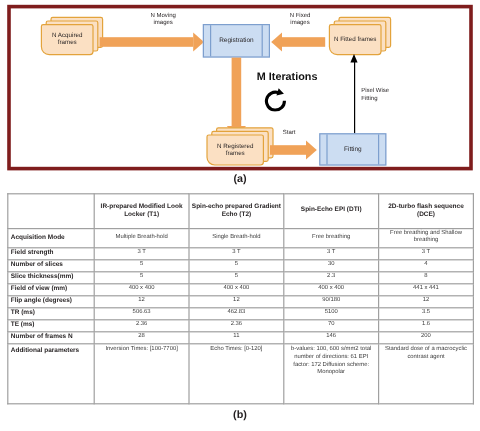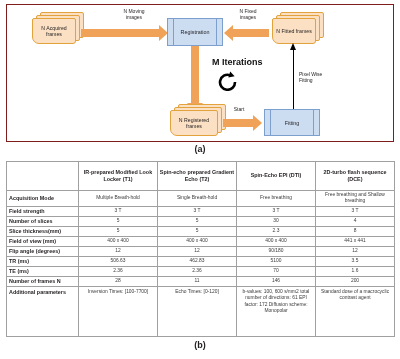--- a/index.html
+++ b/index.html
@@ -2,21 +2,21 @@
 <html><head>
 <meta charset="utf-8">
 <style>
   html,body{margin:0;padding:0;background:#ffffff;}
   body{width:400px;height:359px;overflow:hidden;
        font-family:"Liberation Sans","DejaVu Sans",sans-serif;
        color:#231f20;}
 
   
   #panel-a{position:relative;width:388px;height:138px;margin:4px auto 0 auto;
-           border:1px solid #7f1d1d;background:#fff;box-sizing:border-box;}
+           border:3px solid #7f1d1d;background:#fff;box-sizing:border-box;}
 
   .doc-stack{position:absolute;}
   .doc-stack .sheet{position:absolute;left:0;top:0;width:100%;height:100%;
         background:#fbe0c3;border:1px solid #e3a33c;border-radius:2px;box-sizing:border-box;}
   .doc-stack .sheet.s3{transform:translate(8px,-6px);}
   .doc-stack .sheet.s2{transform:translate(4px,-3px);}
   .doc-stack .sheet.s1{transform:translate(0,0);
         border-bottom-left-radius:7px;border-bottom-right-radius:3px;}
   .doc-stack .lbl{position:absolute;left:0;top:0;width:100%;height:100%;
         display:flex;align-items:center;justify-content:center;text-align:center;

